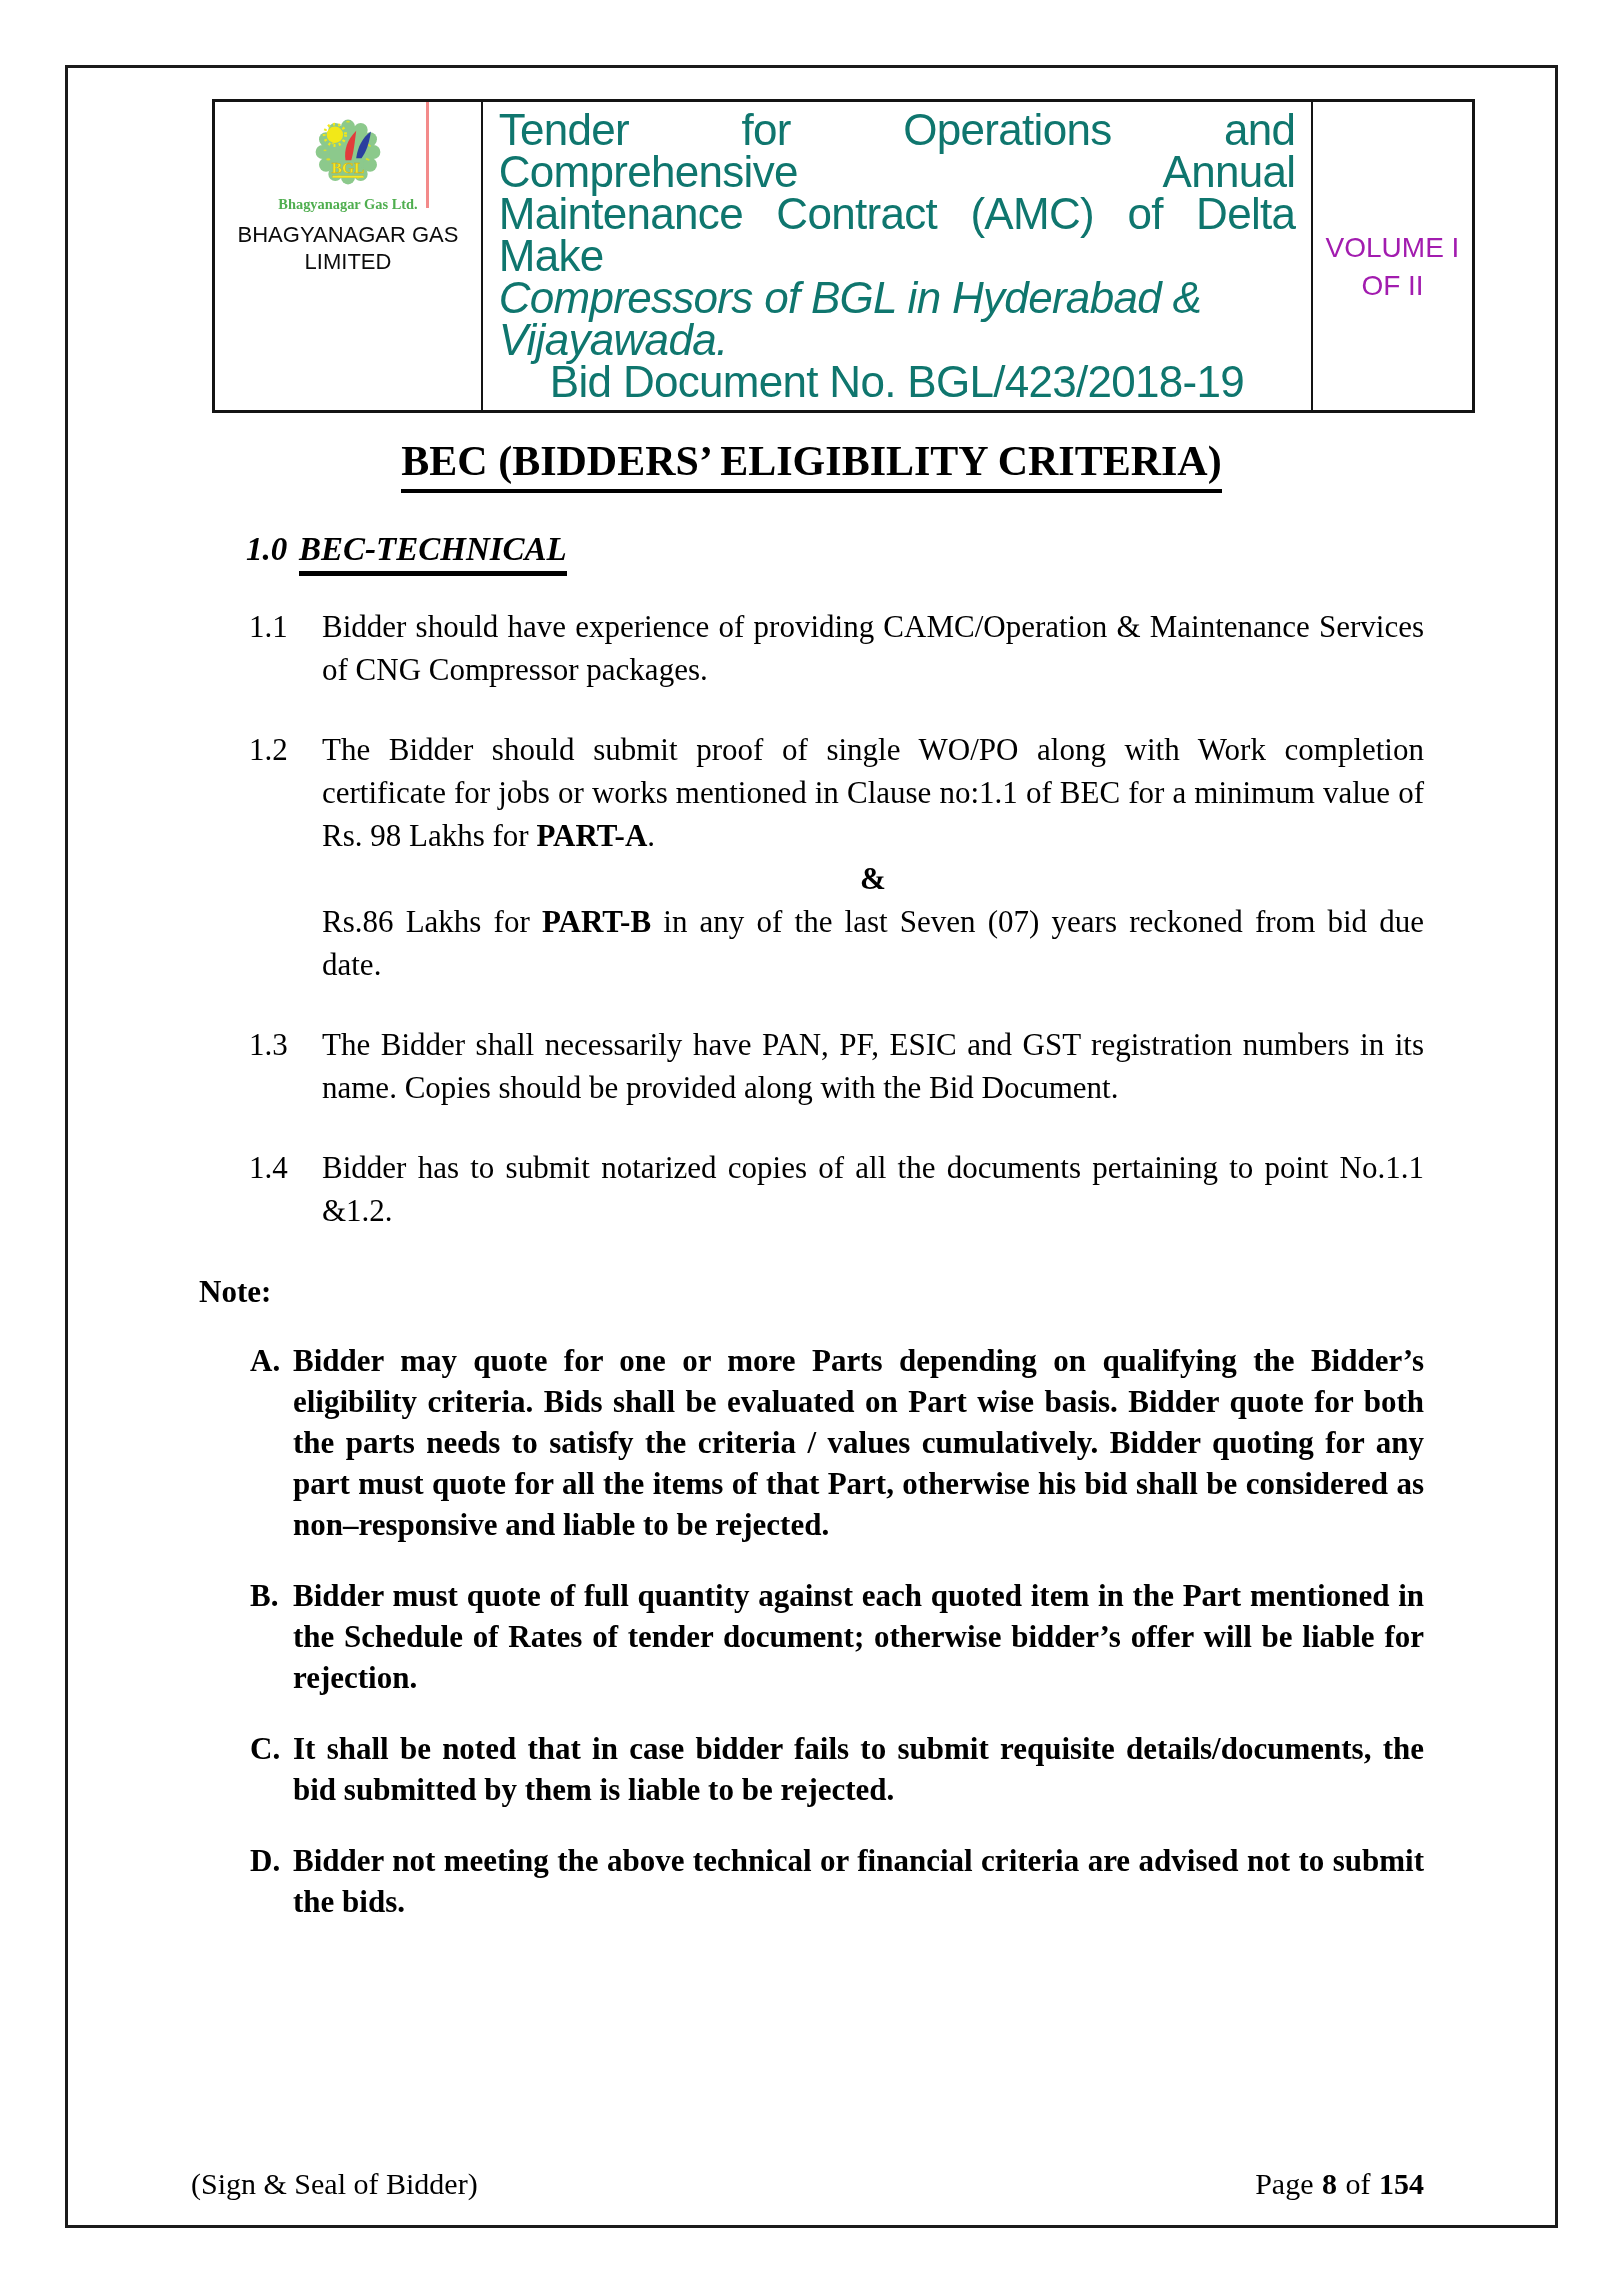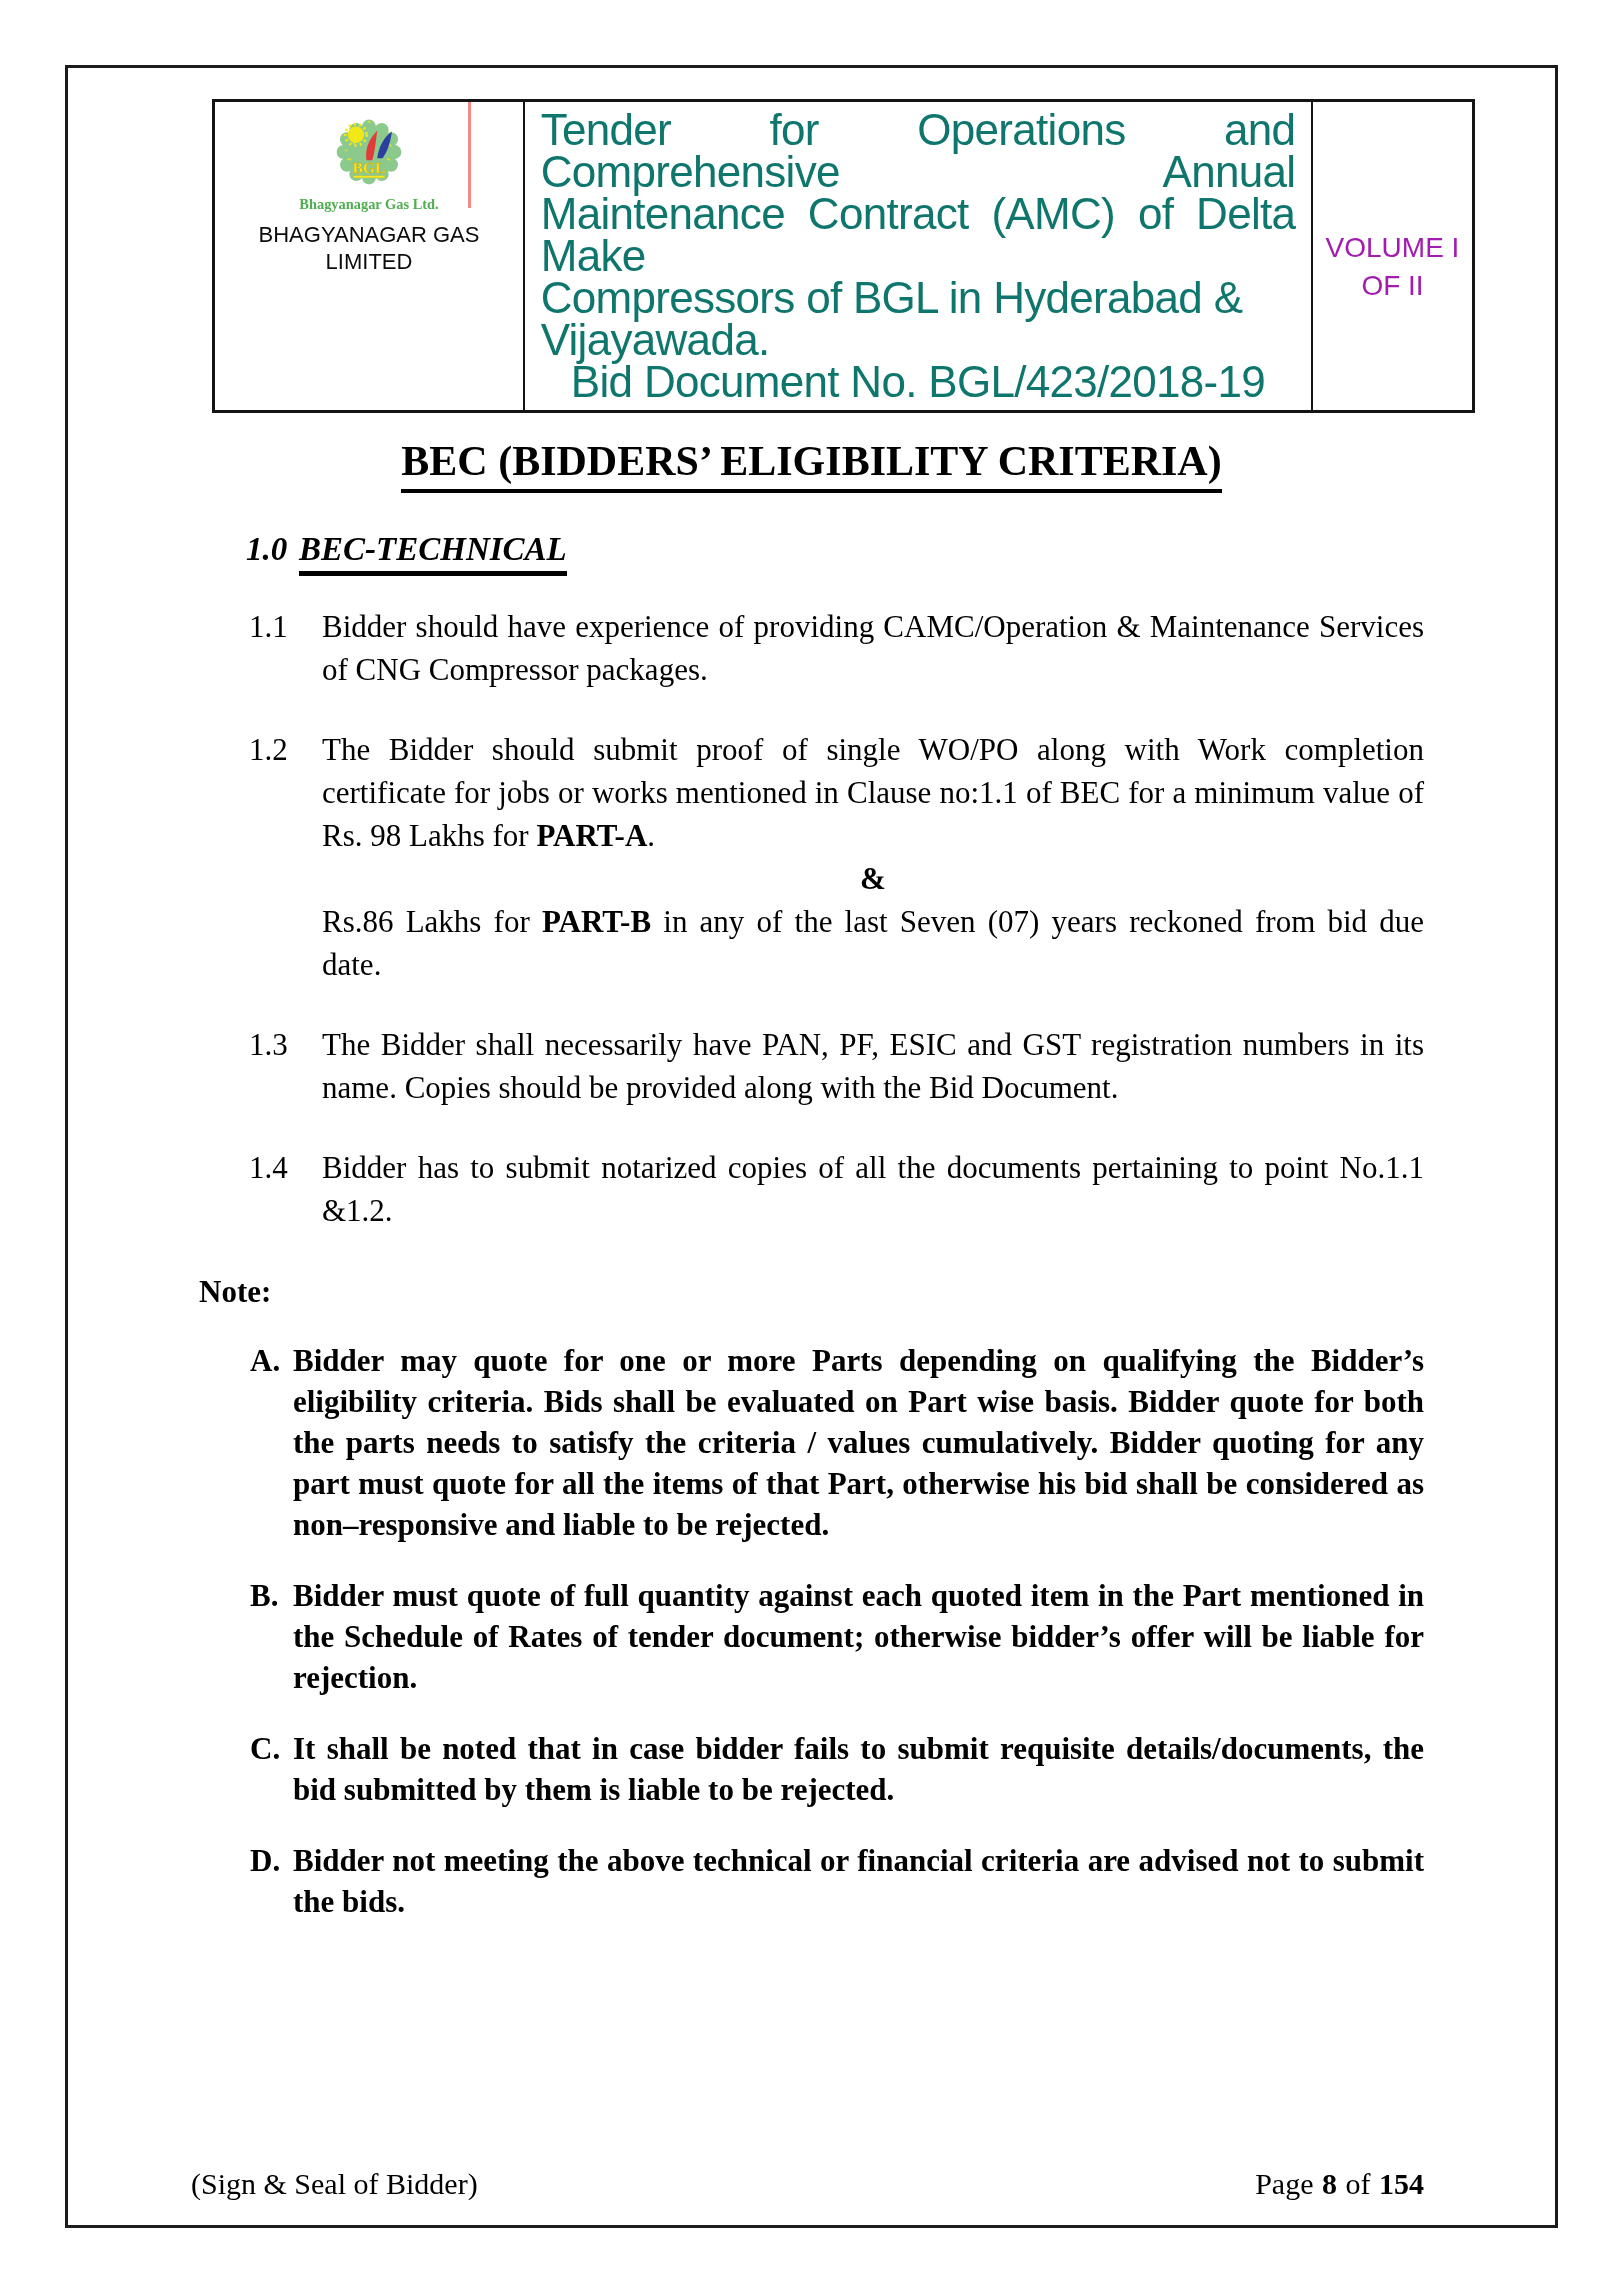--- a/index.html
+++ b/index.html
@@ -17,21 +17,21 @@
     background: #fff;
   }
   .content { padding: 0 131px; }
 
   
   .header-table {
     display: flex; margin: 31px 0 0 13px; width: 1263px;
     border: 3.3px solid #141414;
   }
   .logo-cell {
-    width: 310px; border-right: 2.6px solid #141414;
+    width: 268px; border-right: 2.6px solid #141414;
     position: relative; text-align: center;
     padding: 9.2px 5.2px 6.5px;
   }
   .red-line {
     position: absolute; top: 0; right: 52px;
     width: 2.6px; height: 106px; background: #f38a8a;
   }
   .logo-sub {
     color: #4fae4f; font-weight: bold; font-size: 14.4px;
     margin-top: 1.3px; font-family: "Liberation Serif", serif;
@@ -40,21 +40,21 @@
     font-family: "Liberation Sans", sans-serif;
     font-size: 22px; line-height: 27px; margin-top: 7.9px; color: #0c0c0c;
   }
   .title-cell {
     flex: 1; border-right: 2.6px solid #141414;
     padding: 6.5px 15.7px 7.9px;
     font-family: "Liberation Sans", sans-serif;
     font-size: 44px; line-height: 42px; letter-spacing: -0.7px; color: #0f766e;
   }
   .t-line.justify { text-align: justify; text-align-last: justify; }
-  .t-line.left   { text-align: left; }
+  .t-line.left   { text-align: left; font-style: italic; }
   .t-line.center { text-align: center; }
   .volume-cell {
     width: 159px; display: flex; flex-direction: column;
     justify-content: center; align-items: center;
     font-family: "Liberation Sans", sans-serif;
     font-size: 28px; line-height: 38px; color: #a21caf; margin-top: 22px;
   }
 
   
   .doc-title { text-align: center; margin-top: 24px; font-size: 42px; font-weight: bold; }

